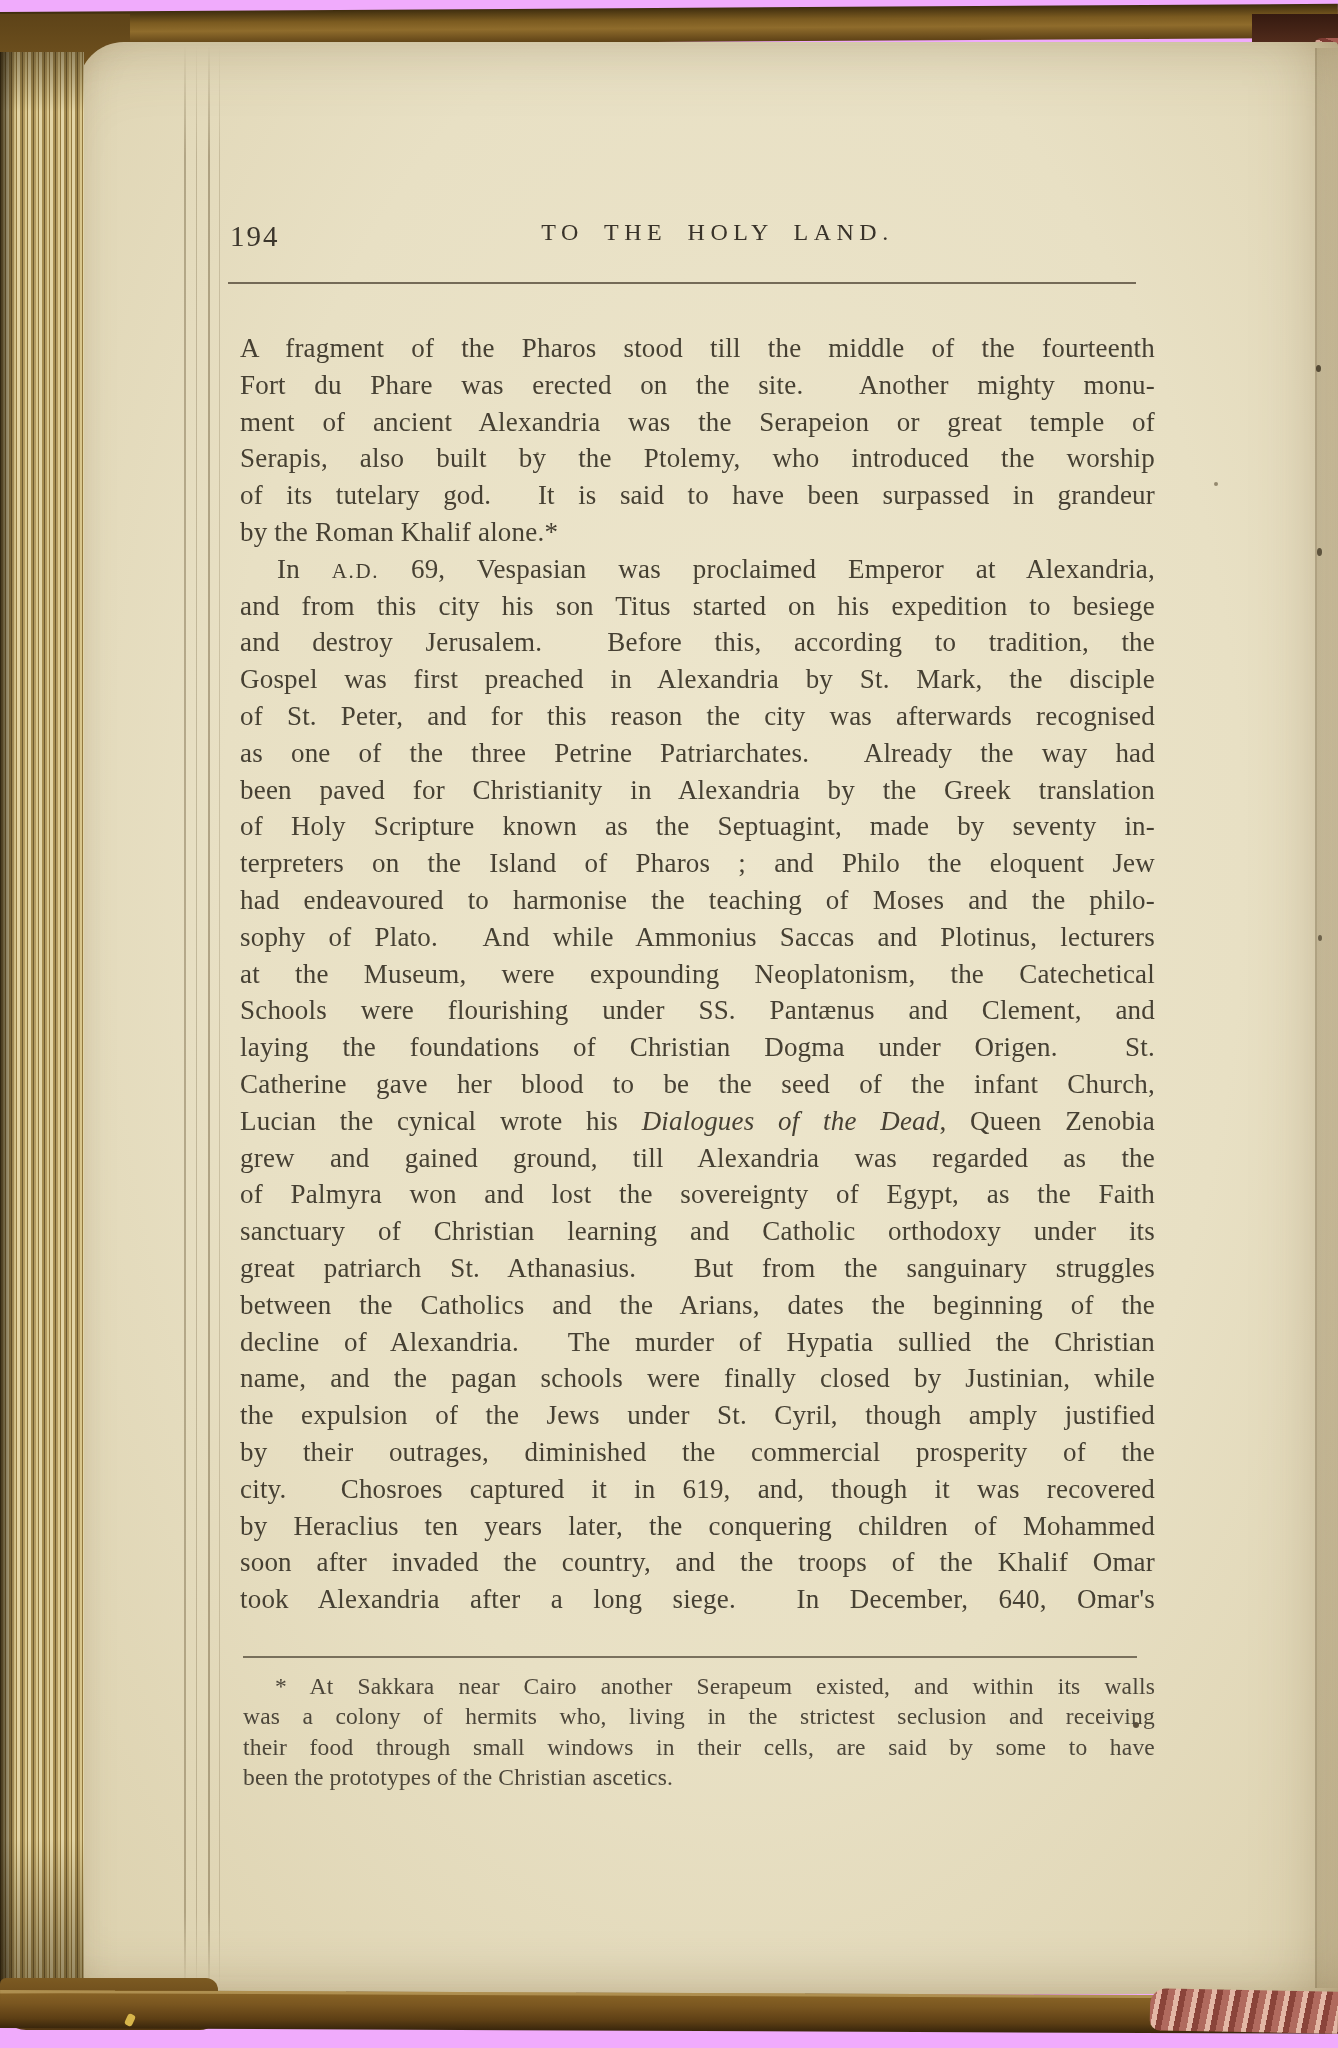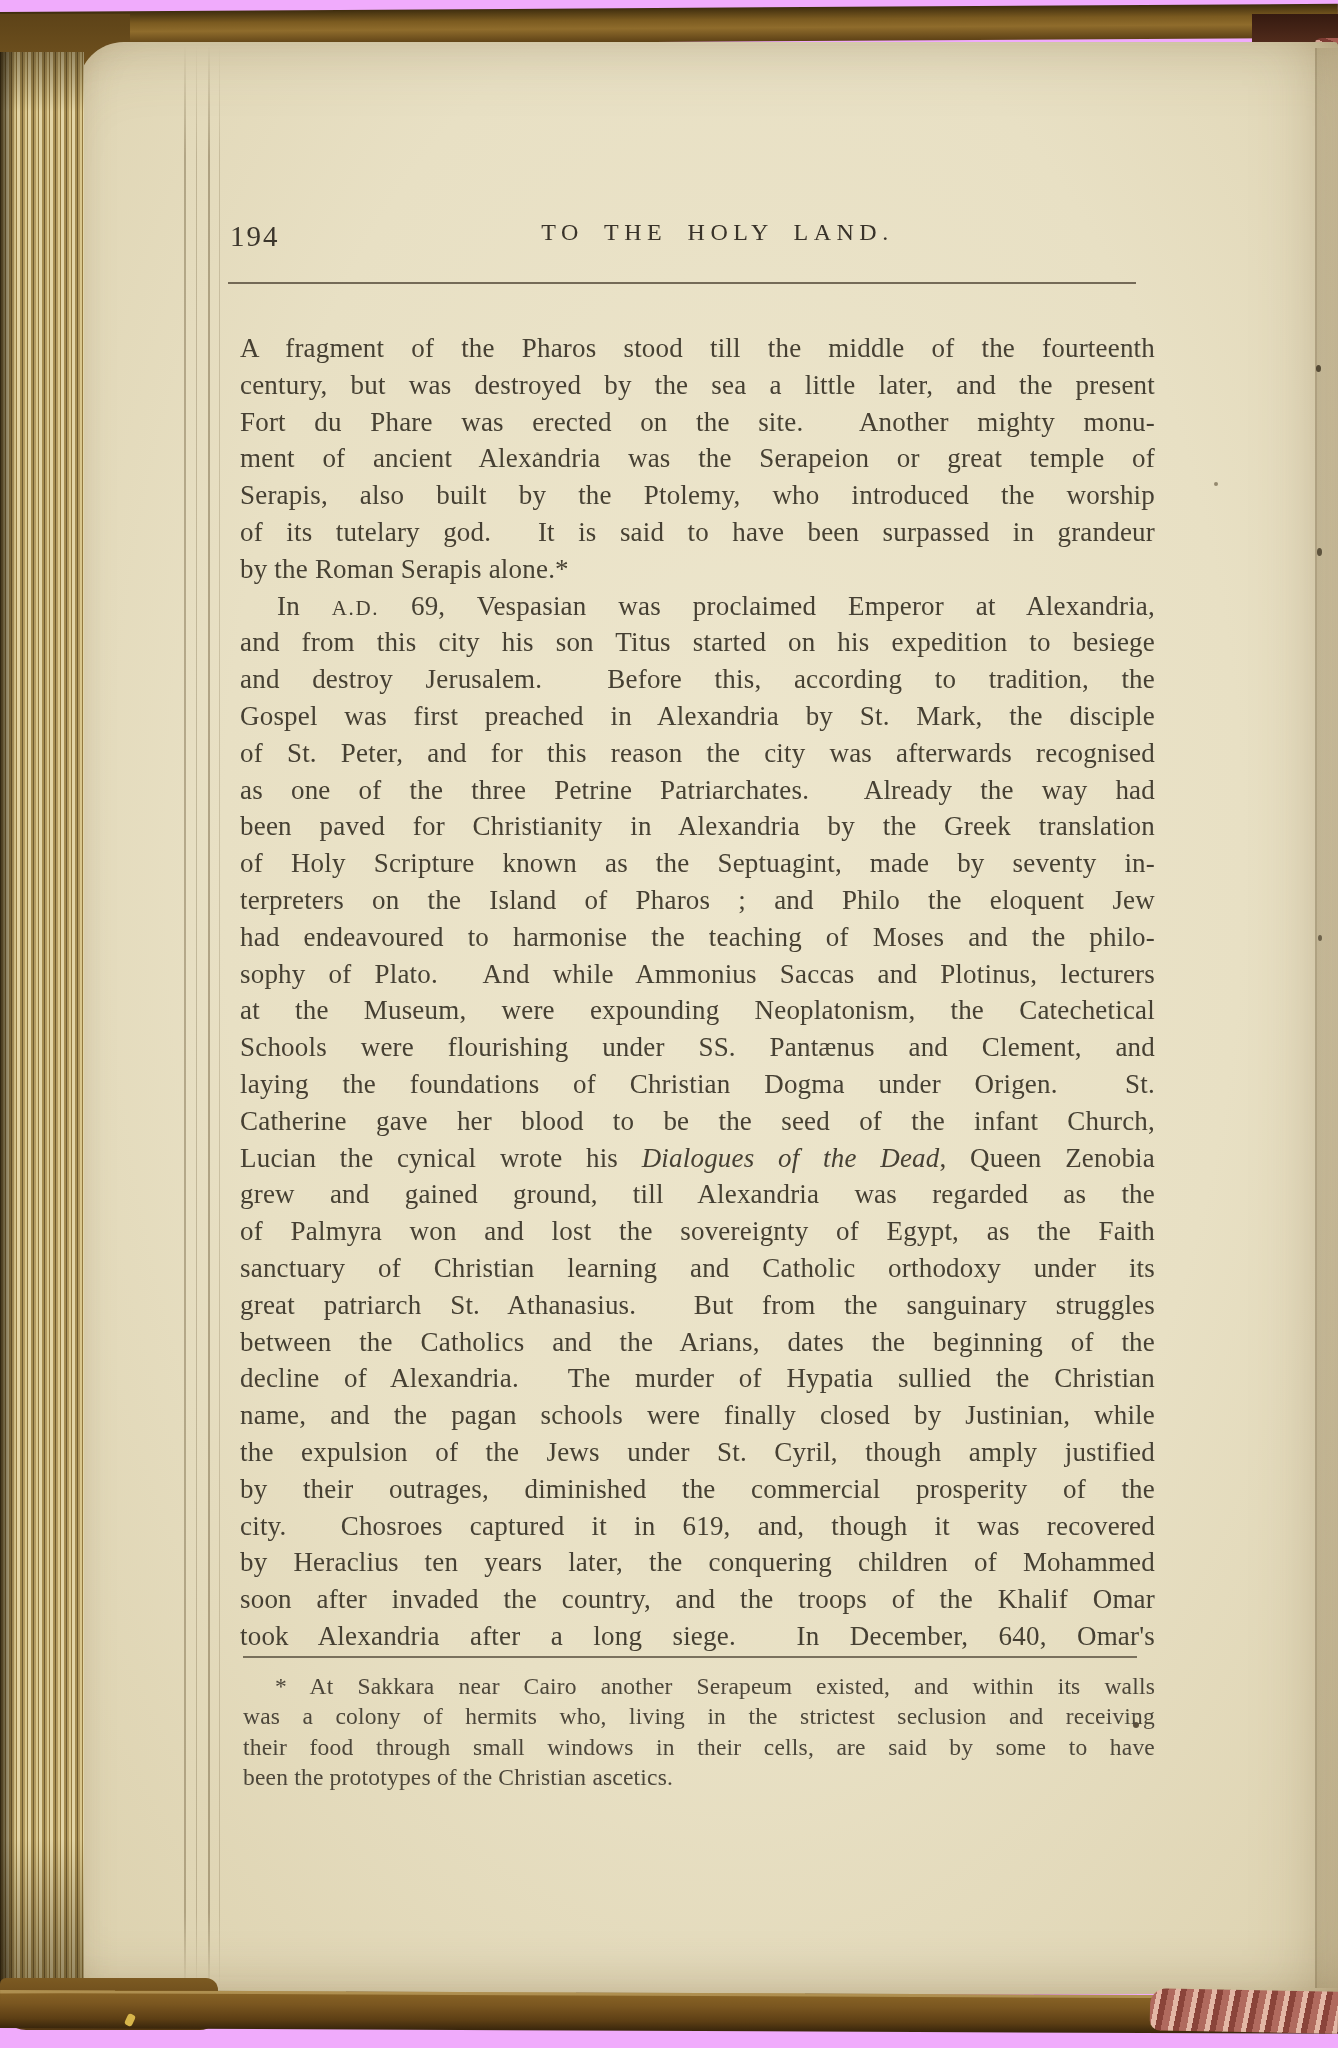--- a/index.html
+++ b/index.html
@@ -105,26 +105,25 @@
   <div class="speck" style="left:1318px;top:935px;width:4px;height:6px;background:rgba(40,30,15,.55);"></div>
   <div class="speck" style="left:536px;top:452px;width:3px;height:3px;"></div>
   <div class="speck" style="left:1133px;top:1722px;width:6px;height:6px;background:rgba(60,48,30,.8);"></div>
 
   <div class="page-number">194</div>
   <div class="running-title">TO THE HOLY LAND.</div>
   <div class="header-rule"></div>
 
   <div class="textcol" id="body-text">
       <div class="line"><span>A fragment of the Pharos stood till the middle of the fourteenth</span></div>
-      <div class="line"><span>century, but was destroyed by the sea a little later, and the present</span></div>
       <div class="line"><span>Fort du Phare was erected on the site.  Another mighty monu-</span></div>
       <div class="line"><span>ment of ancient Alexandria was the Serapeion or great temple of</span></div>
       <div class="line"><span>Serapis, also built by the Ptolemy, who introduced the worship</span></div>
       <div class="line"><span>of its tutelary god.  It is said to have been surpassed in grandeur</span></div>
-      <div class="line end"><span>by the Roman Serapis alone.*</span></div>
+      <div class="line end"><span>by the Roman Khalif alone.*</span></div>
       <div class="line indent"><span>In </span><span class="sc">A.D.</span><span> 69, Vespasian was proclaimed Emperor at Alexandria,</span></div>
       <div class="line"><span>and from this city his son Titus started on his expedition to besiege</span></div>
       <div class="line"><span>and destroy Jerusalem.  Before this, according to tradition, the</span></div>
       <div class="line"><span>Gospel was first preached in Alexandria by St. Mark, the disciple</span></div>
       <div class="line"><span>of St. Peter, and for this reason the city was afterwards recognised</span></div>
       <div class="line"><span>as one of the three Petrine Patriarchates.  Already the way had</span></div>
       <div class="line"><span>been paved for Christianity in Alexandria by the Greek translation</span></div>
       <div class="line"><span>of Holy Scripture known as the Septuagint, made by seventy in-</span></div>
       <div class="line"><span>terpreters on the Island of Pharos ; and Philo the eloquent Jew</span></div>
       <div class="line"><span>had endeavoured to harmonise the teaching of Moses and the philo-</span></div>

